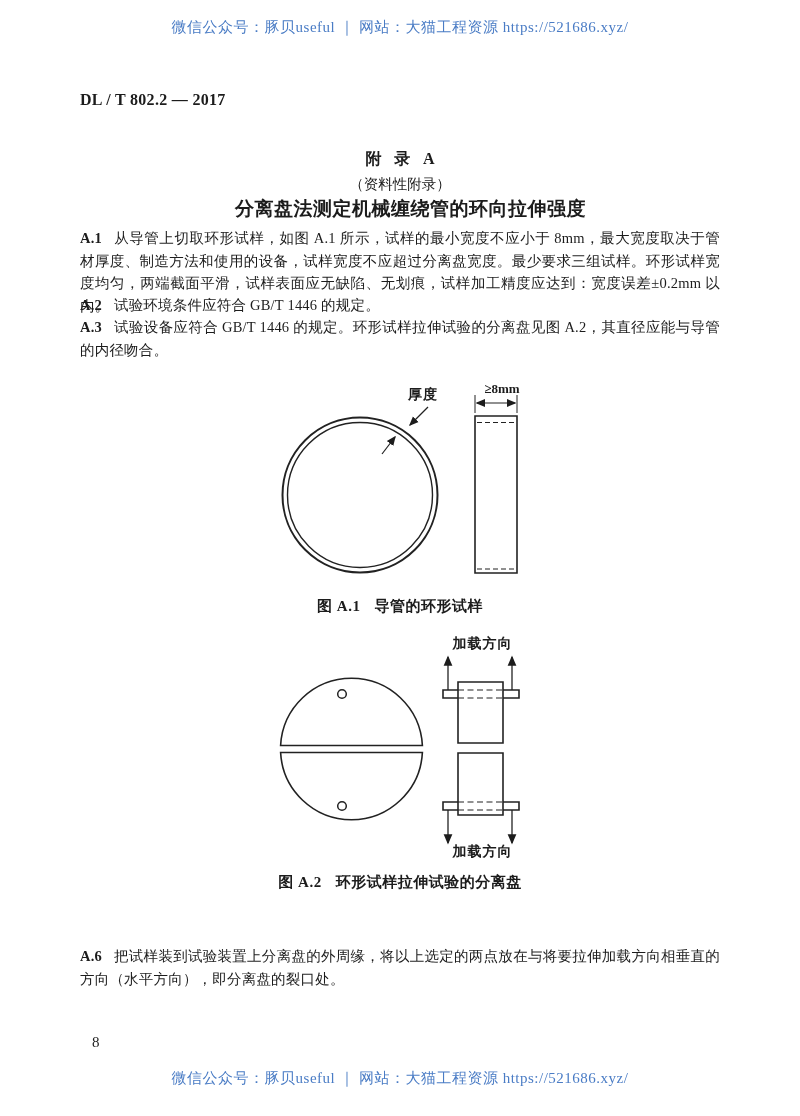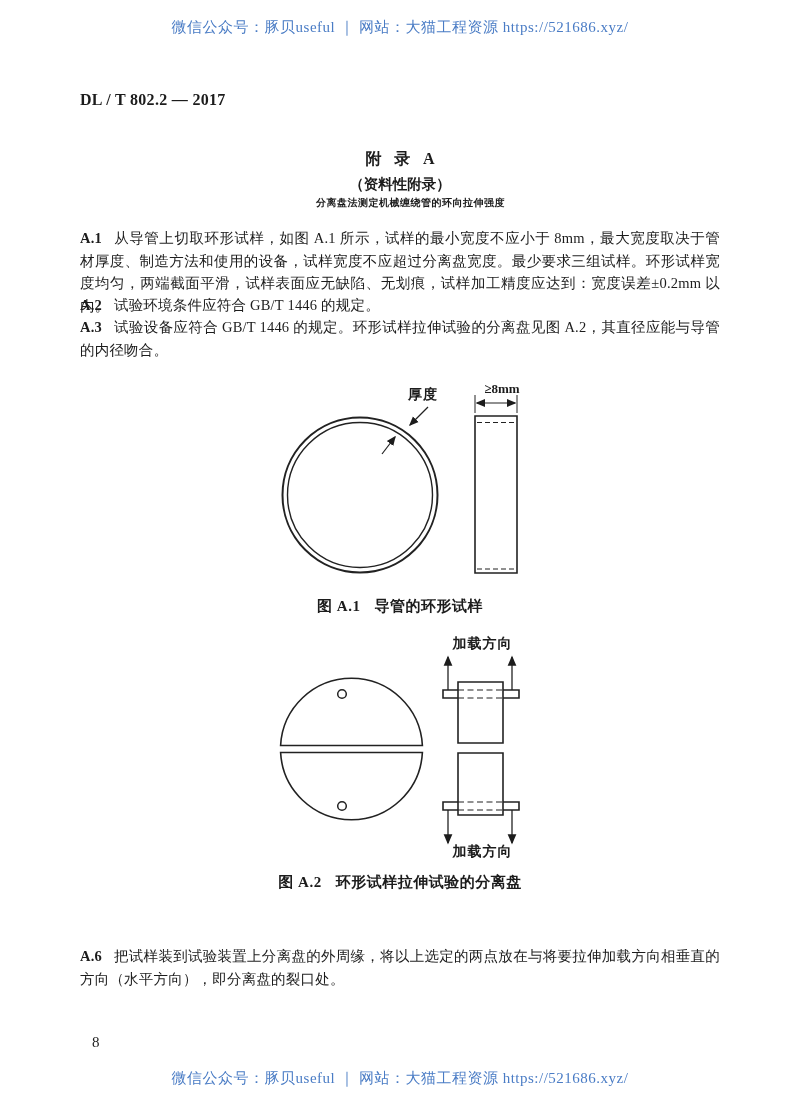--- a/index.html
+++ b/index.html
@@ -25,22 +25,22 @@
   .wm-bottom { top: 1069px; }
   .doc-number {
     position: absolute;
     left: 80px; top: 91px;
     font-weight: bold;
     font-size: 16px;
     letter-spacing: 0.3px;
   }
   .titleblock { position: absolute; left: 0; right: 0; text-align: center; }
   .app-title  { top: 149px; font-size: 16px; font-weight: bold; word-spacing: 0.55em; }
-  .app-sub    { top: 175px; font-size: 14.5px; font-weight: bold; }
-  .app-head   { top: 196px; font-size: 10px;  font-weight: bold; letter-spacing: 0.5px; padding-left: 21px; }
+  .app-sub    { top: 175px; font-size: 14.5px; font-weight: normal; }
+  .app-head   { top: 196px; font-size: 19px;  font-weight: bold; letter-spacing: 0.5px; padding-left: 21px; }
   .clause {
     position: absolute;
     left: 80px;
     width: 640px;
     font-size: 14.5px;
     line-height: 22.5px;
     text-align: justify;
     letter-spacing: 0.2px;
   }
   .cnum { font-weight: bold; margin-right: 12px; font-family: "Liberation Serif", serif; }

